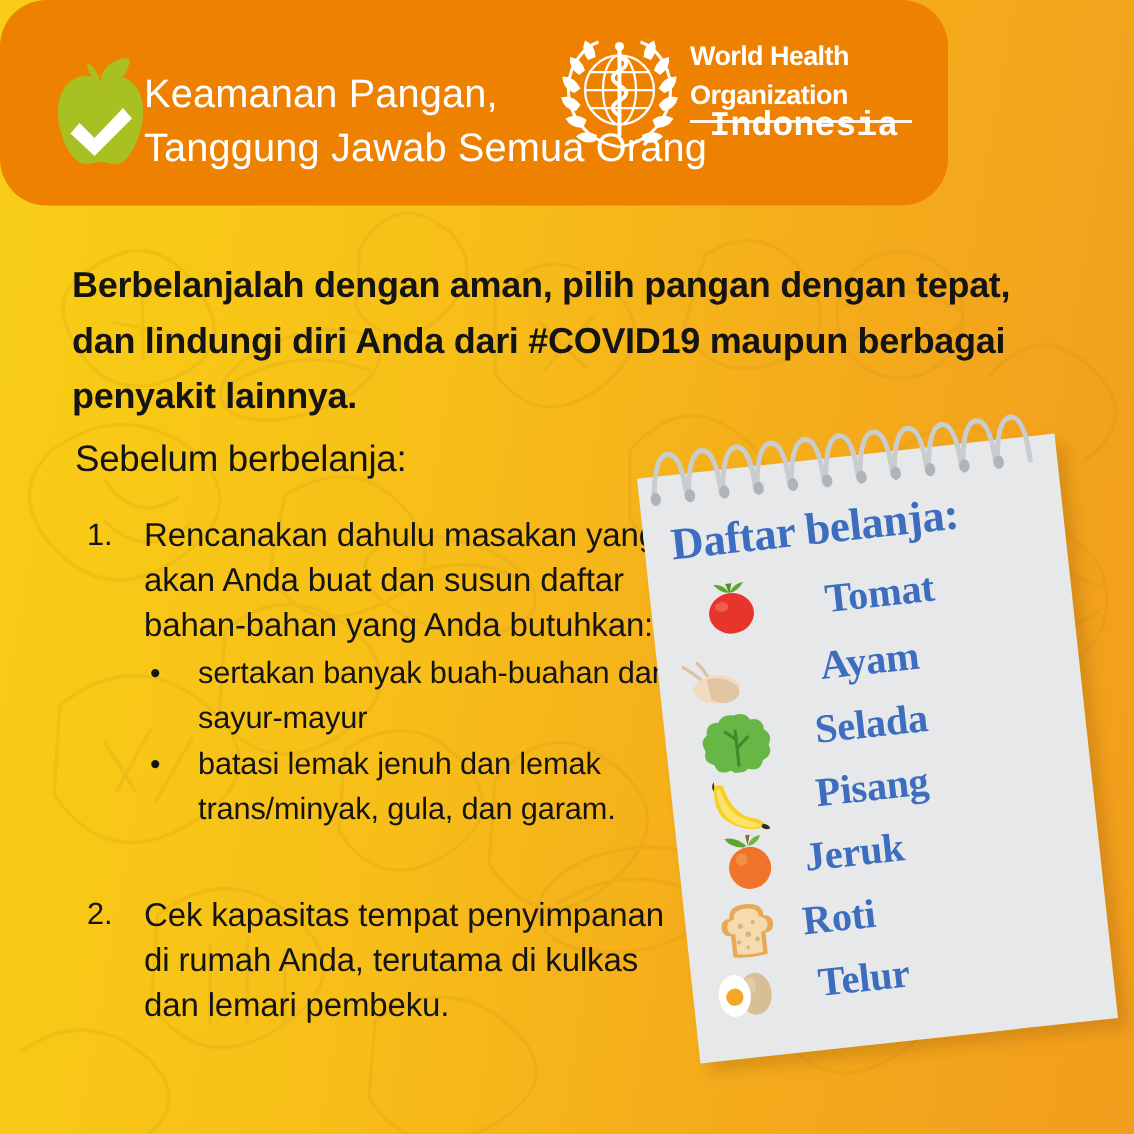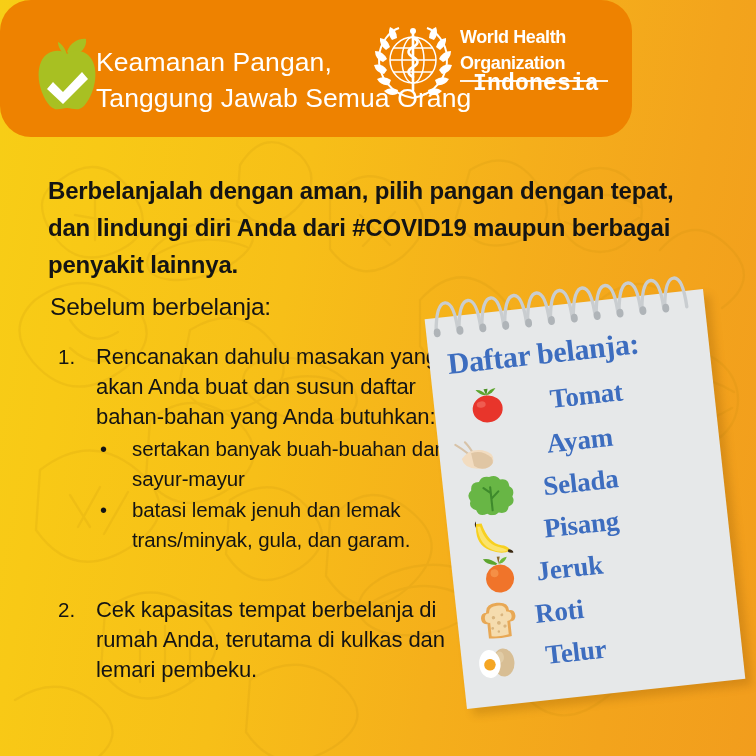--- a/index.html
+++ b/index.html
@@ -200,21 +200,21 @@
           <div class="sub-dot">•</div>
           <div class="sub-txt">batasi lemak jenuh dan lemak trans/minyak, gula, dan garam.</div>
         </div>
       </div>
     </div>
   </div>
 
   <div id="li2-wrap">
     <div class="li-row">
       <div class="li-num">2.</div>
-      <div class="li-txt">Cek kapasitas tempat berbelanja di rumah Anda, terutama di kulkas dan lemari pembeku.</div>
+      <div class="li-txt">Cek kapasitas tempat penyimpanan di rumah Anda, terutama di kulkas dan lemari pembeku.</div>
     </div>
   </div>
 
   <div id="notepad">
     <div id="paper"></div>
 
     <svg id="spiral" viewBox="0 0 280 52">
       <g fill="none" stroke="#C9CDD0" stroke-width="3.4" stroke-linecap="round">
         <path d="M10 44 q3 -28 12 -28 q9 0 10 30"></path>
         <path d="M33 44 q3 -28 12 -28 q9 0 10 30"></path>

